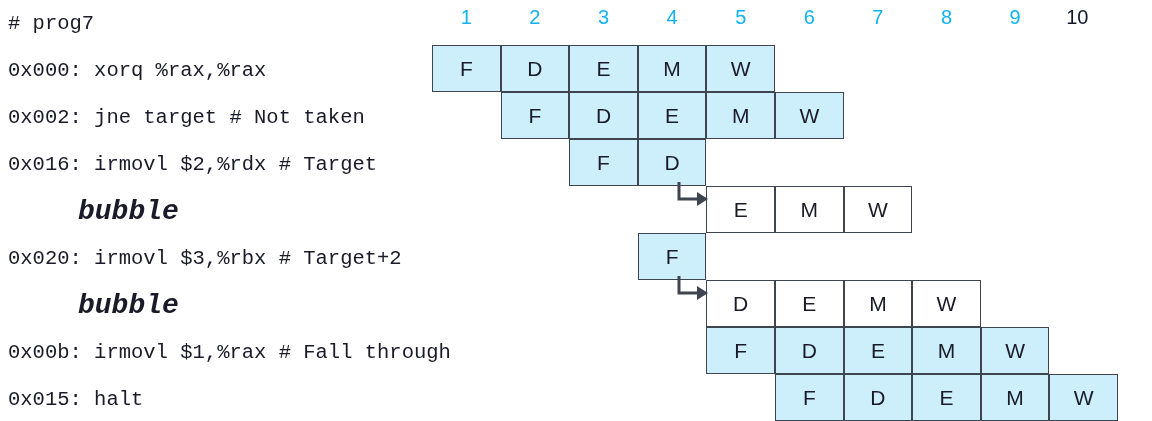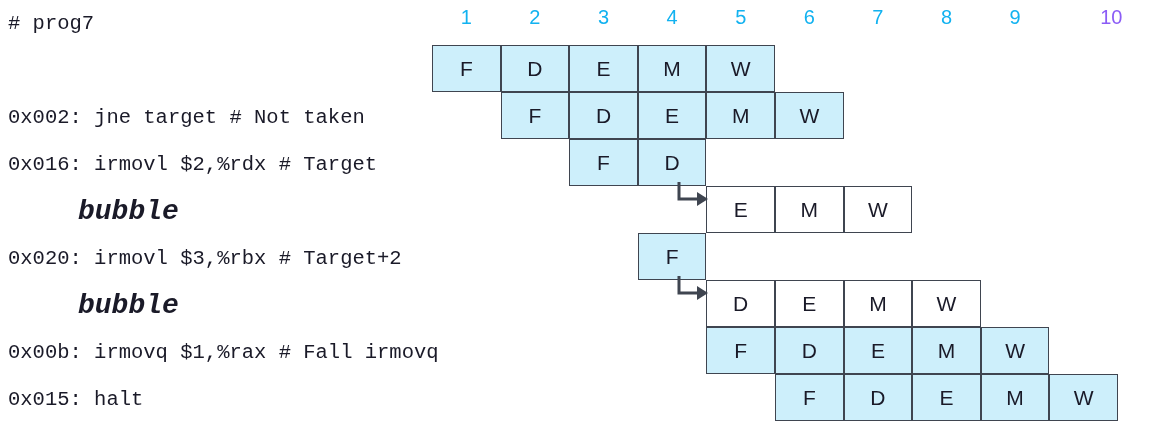--- a/index.html
+++ b/index.html
@@ -88,40 +88,41 @@
     width: 34px;
     height: 30px;
   }
   .bubble-arrow svg { display: block; }
 </style>
 </head>
 <body>
 
 <div id="code-listing">
     <div class="code-line" style="top: 0px;"># prog7</div>
+    <div class="code-line" style="top: 47px;">0x000: xorq %rax,%rax</div>
     <div class="code-line" style="top: 94px;">0x002: jne target # Not taken</div>
     <div class="code-line" style="top: 141px;">0x016: irmovl $2,%rdx # Target</div>
     <div class="code-line bubble" style="top: 188px;">bubble</div>
     <div class="code-line" style="top: 235px;">0x020: irmovl $3,%rbx # Target+2</div>
     <div class="code-line bubble" style="top: 282px;">bubble</div>
-    <div class="code-line" style="top: 329px;">0x00b: irmovq $1,%rax # Fall irmovq</div>
+    <div class="code-line" style="top: 329px;">0x00b: irmovl $1,%rax # Fall through</div>
     <div class="code-line" style="top: 376px;">0x015: halt</div>
   </div>
 
 <div id="cycle-header">
     <div class="cycle-num" style="left: 0px; color: rgb(18, 178, 240);">1</div>
     <div class="cycle-num" style="left: 68.6px; color: rgb(18, 178, 240);">2</div>
     <div class="cycle-num" style="left: 137.2px; color: rgb(18, 178, 240);">3</div>
     <div class="cycle-num" style="left: 205.8px; color: rgb(18, 178, 240);">4</div>
     <div class="cycle-num" style="left: 274.4px; color: rgb(18, 178, 240);">5</div>
     <div class="cycle-num" style="left: 343px; color: rgb(18, 178, 240);">6</div>
     <div class="cycle-num" style="left: 411.6px; color: rgb(18, 178, 240);">7</div>
     <div class="cycle-num" style="left: 480.2px; color: rgb(18, 178, 240);">8</div>
     <div class="cycle-num" style="left: 548.8px; color: rgb(18, 178, 240);">9</div>
-    <div class="cycle-num" style="left: 645px; color: #8b5cf6;">10</div>
+    <div class="cycle-num" style="left: 611px; color: #0f172a;">10</div>
   </div>
 
 <div id="pipeline-grid">
     <div class="stage-box filled" style="left: 0px; top: 0px; background: rgb(205, 239, 251); border-color: rgb(63, 69, 80); color: rgb(26, 26, 40); z-index: 3;">F</div>
     <div class="stage-box filled" style="left: 68.6px; top: 0px; background: rgb(205, 239, 251); border-color: rgb(63, 69, 80); color: rgb(26, 26, 40); z-index: 3;">D</div>
     <div class="stage-box filled" style="left: 137.2px; top: 0px; background: rgb(205, 239, 251); border-color: rgb(63, 69, 80); color: rgb(26, 26, 40); z-index: 3;">E</div>
     <div class="stage-box filled" style="left: 205.8px; top: 0px; background: rgb(205, 239, 251); border-color: rgb(63, 69, 80); color: rgb(26, 26, 40); z-index: 3;">M</div>
     <div class="stage-box filled" style="left: 274.4px; top: 0px; background: rgb(205, 239, 251); border-color: rgb(63, 69, 80); color: rgb(26, 26, 40); z-index: 3;">W</div>
     <div class="stage-box filled" style="left: 68.6px; top: 47px; background: rgb(205, 239, 251); border-color: rgb(63, 69, 80); color: rgb(26, 26, 40); z-index: 3;">F</div>
     <div class="stage-box filled" style="left: 137.2px; top: 47px; background: rgb(205, 239, 251); border-color: rgb(63, 69, 80); color: rgb(26, 26, 40); z-index: 3;">D</div>

